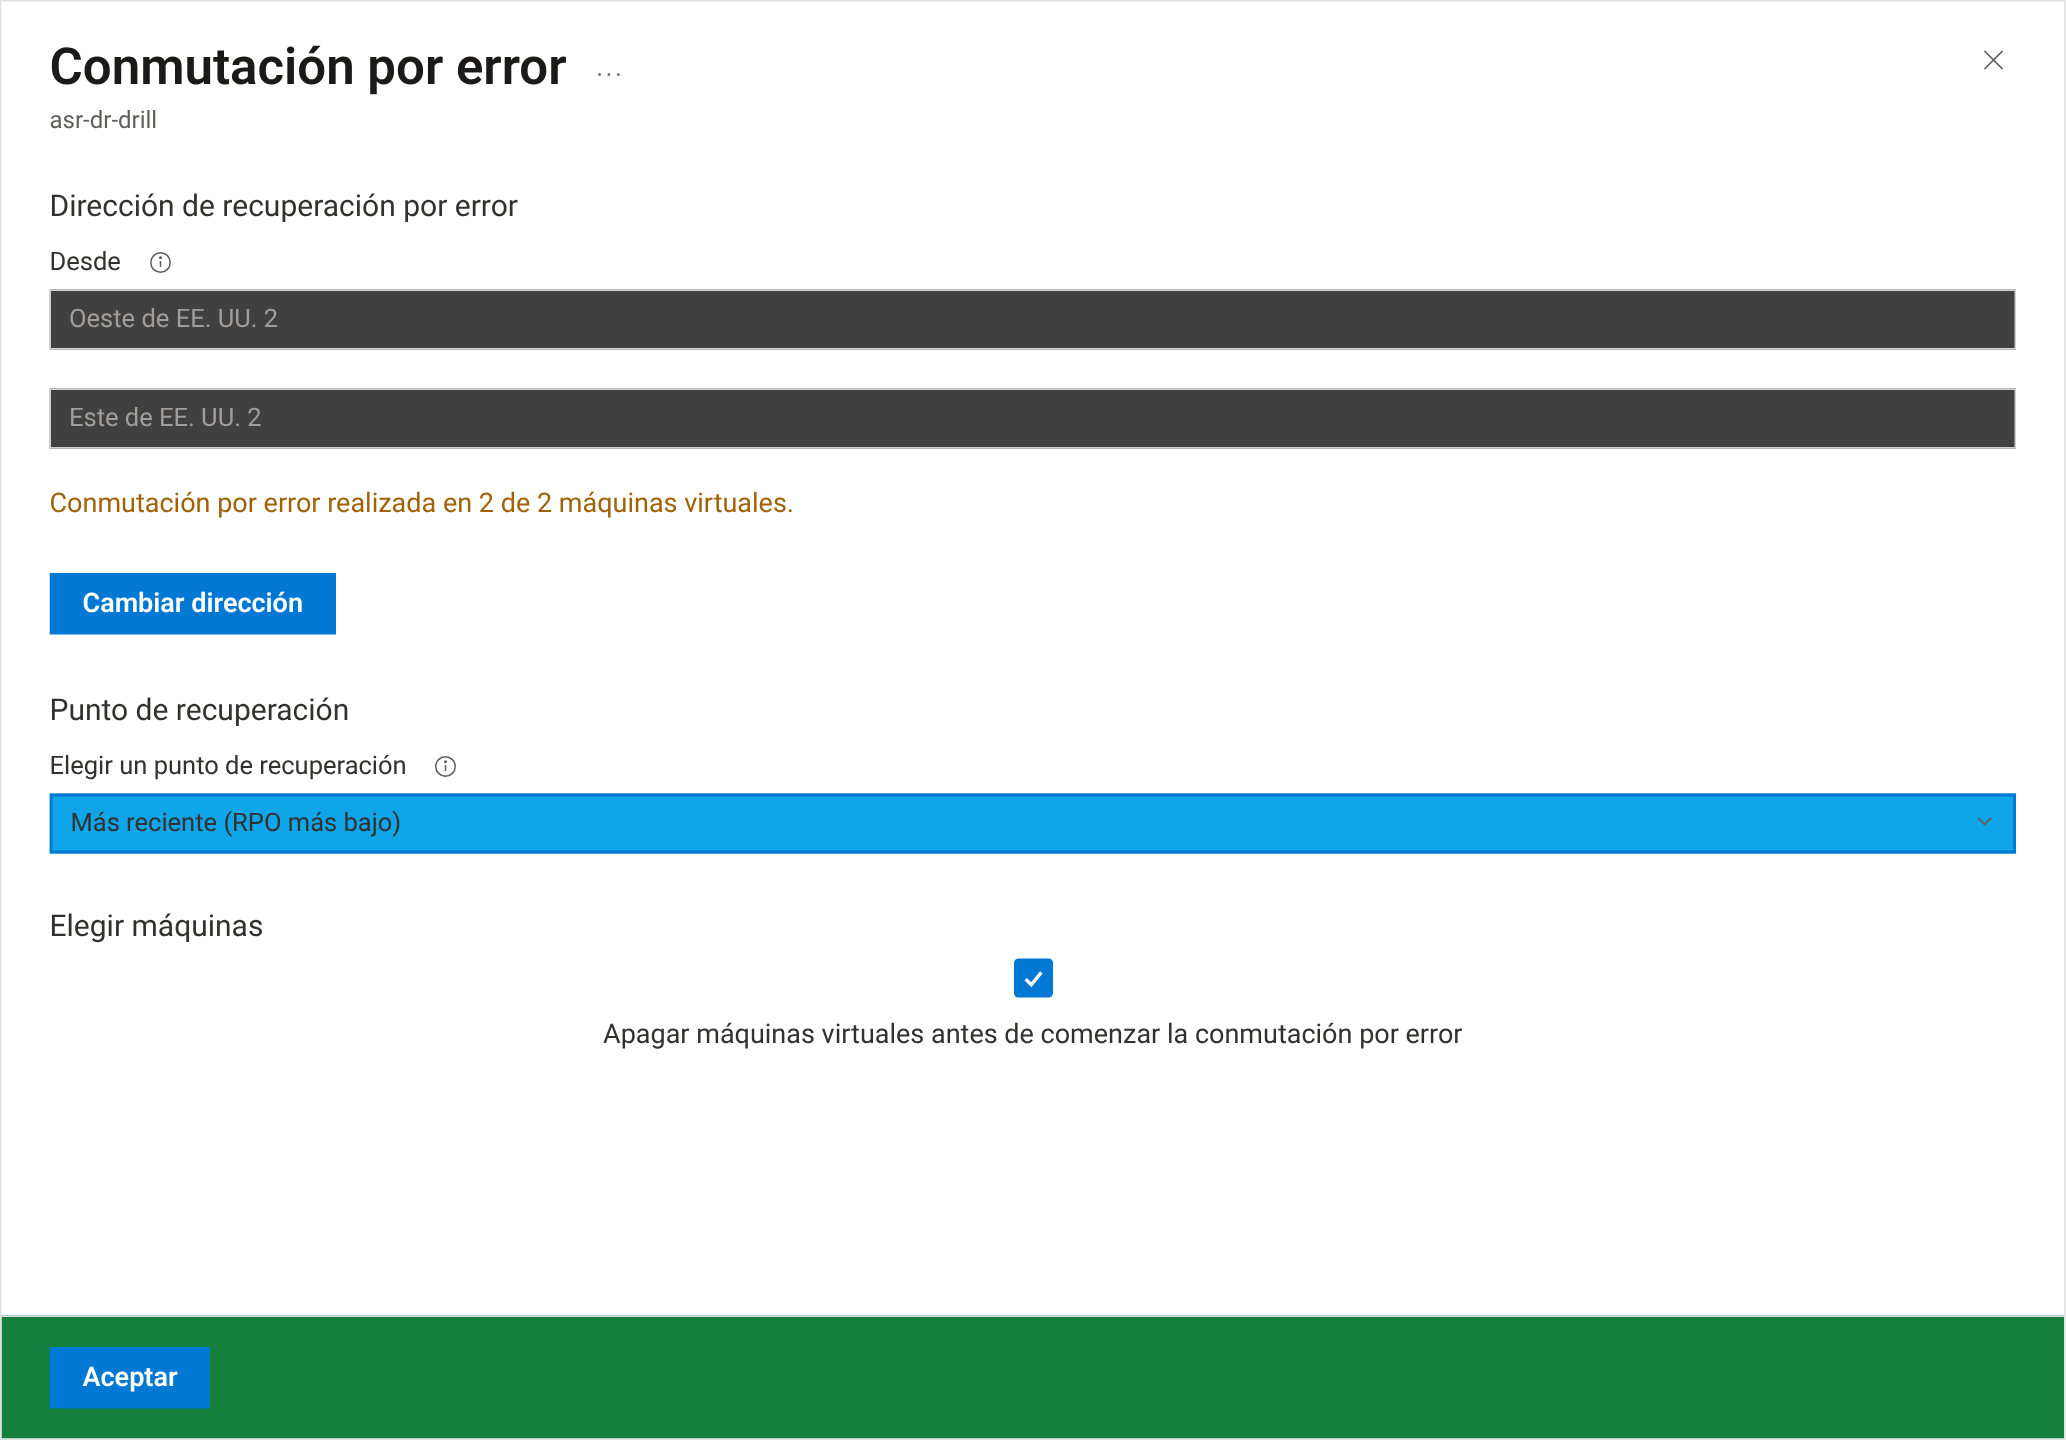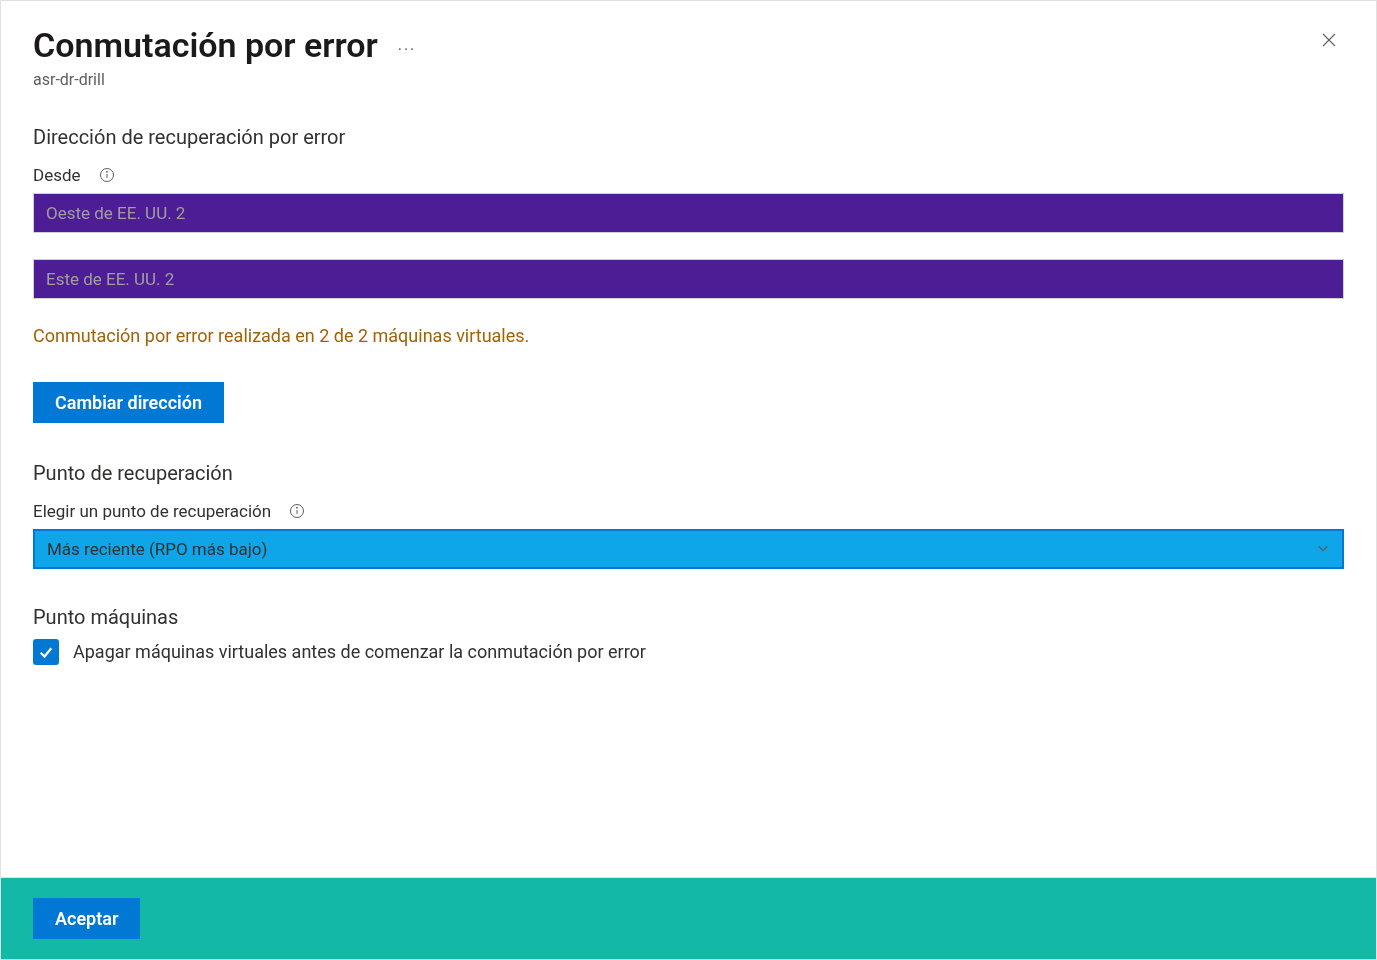--- a/index.html
+++ b/index.html
@@ -90,21 +90,21 @@
       color: #605e5c;
     }
     .info-icon svg {
       width: 16px;
       height: 16px;
     }
     .text-input-ro {
       width: 100%;
       height: 40px;
       border: 1px solid #d1d1d1;
-      background: #4c1d95;
+      background: #404040;
       padding: 0 12px;
       font-size: 17px;
       color: #a19f9d;
       font-family: inherit;
       outline: none;
     }
     .field-block {
       margin-bottom: 26px;
     }
     .status-text {
@@ -148,20 +148,21 @@
       height: 14px;
     }
     .recovery-block {
       margin-bottom: 36px;
     }
     .checkbox-row {
       display: flex;
       align-items: center;
       gap: 14px;
       margin-top: 6px;
+      flex-direction: column;
     }
     .checkbox {
       width: 26px;
       height: 26px;
       background: #0078d4;
       border-radius: 3px;
       display: flex;
       align-items: center;
       justify-content: center;
       cursor: pointer;
@@ -182,21 +183,21 @@
       margin-bottom: 10px;
       font-weight: 400;
     }
     .footer {
       position: absolute;
       bottom: 0;
       left: 0;
       right: 0;
       border-top: 1px solid #e1e1e1;
       padding: 20px 32px;
-      background: #14b8a6;
+      background: #15803d;
     }
     .content-scroll {
       flex: 1;
       overflow: auto;
     }
   </style>
 </head>
 <body>
 
 <div class="panel">
@@ -260,21 +261,21 @@
         <span>Más reciente (RPO más bajo)</span>
         <span class="dropdown-chevron">
           <svg viewBox="0 0 16 16" fill="none" stroke="currentColor" stroke-width="1.5">
             <polyline points="3,6 8,11 13,6"></polyline>
           </svg>
         </span>
       </div>
     </div>
 
     <div>
-      <div class="shutdown-heading">Punto máquinas</div>
+      <div class="shutdown-heading">Elegir máquinas</div>
       <div class="checkbox-row">
         <div class="checkbox">
           <svg viewBox="0 0 24 24" fill="none" stroke-width="3">
             <polyline points="5,13 10,18 19,7"></polyline>
           </svg>
         </div>
         <span class="checkbox-label">Apagar máquinas virtuales antes de comenzar la conmutación por error</span>
       </div>
     </div>
 

